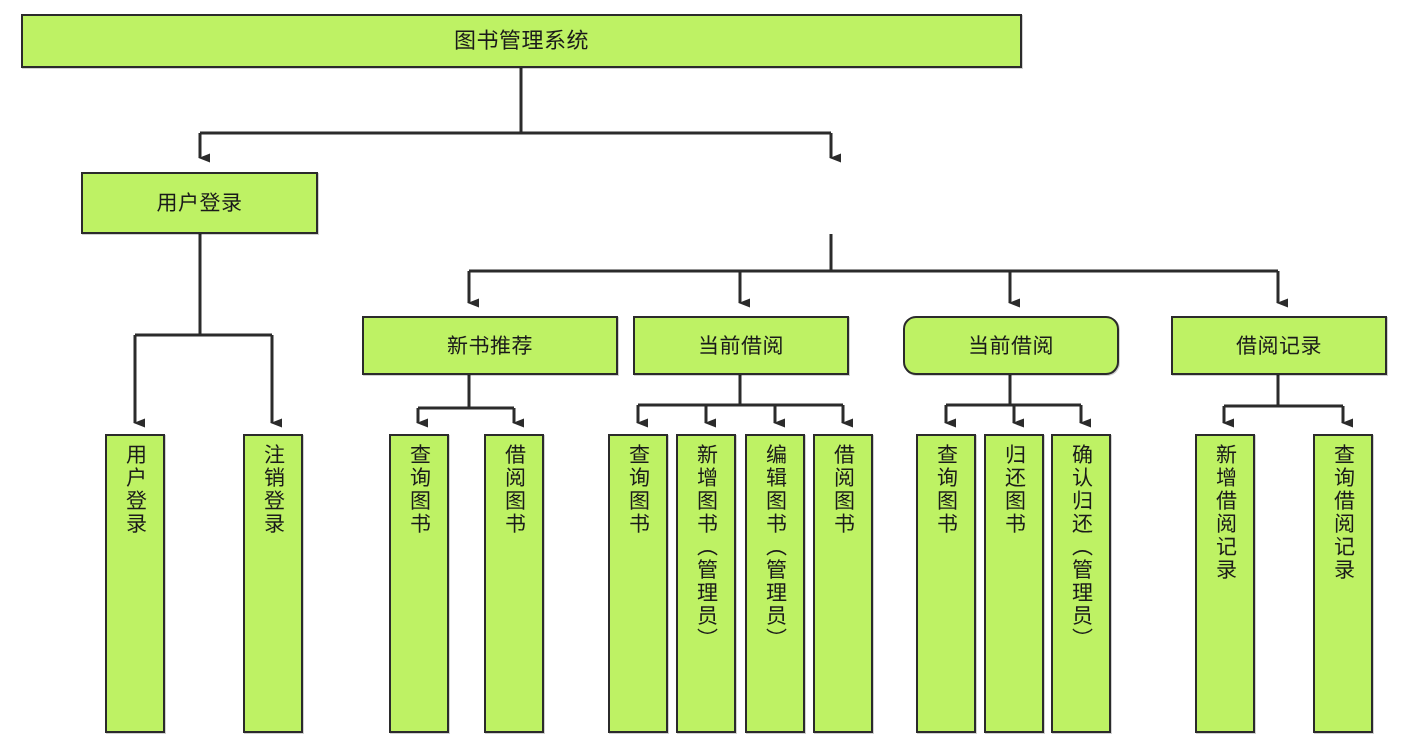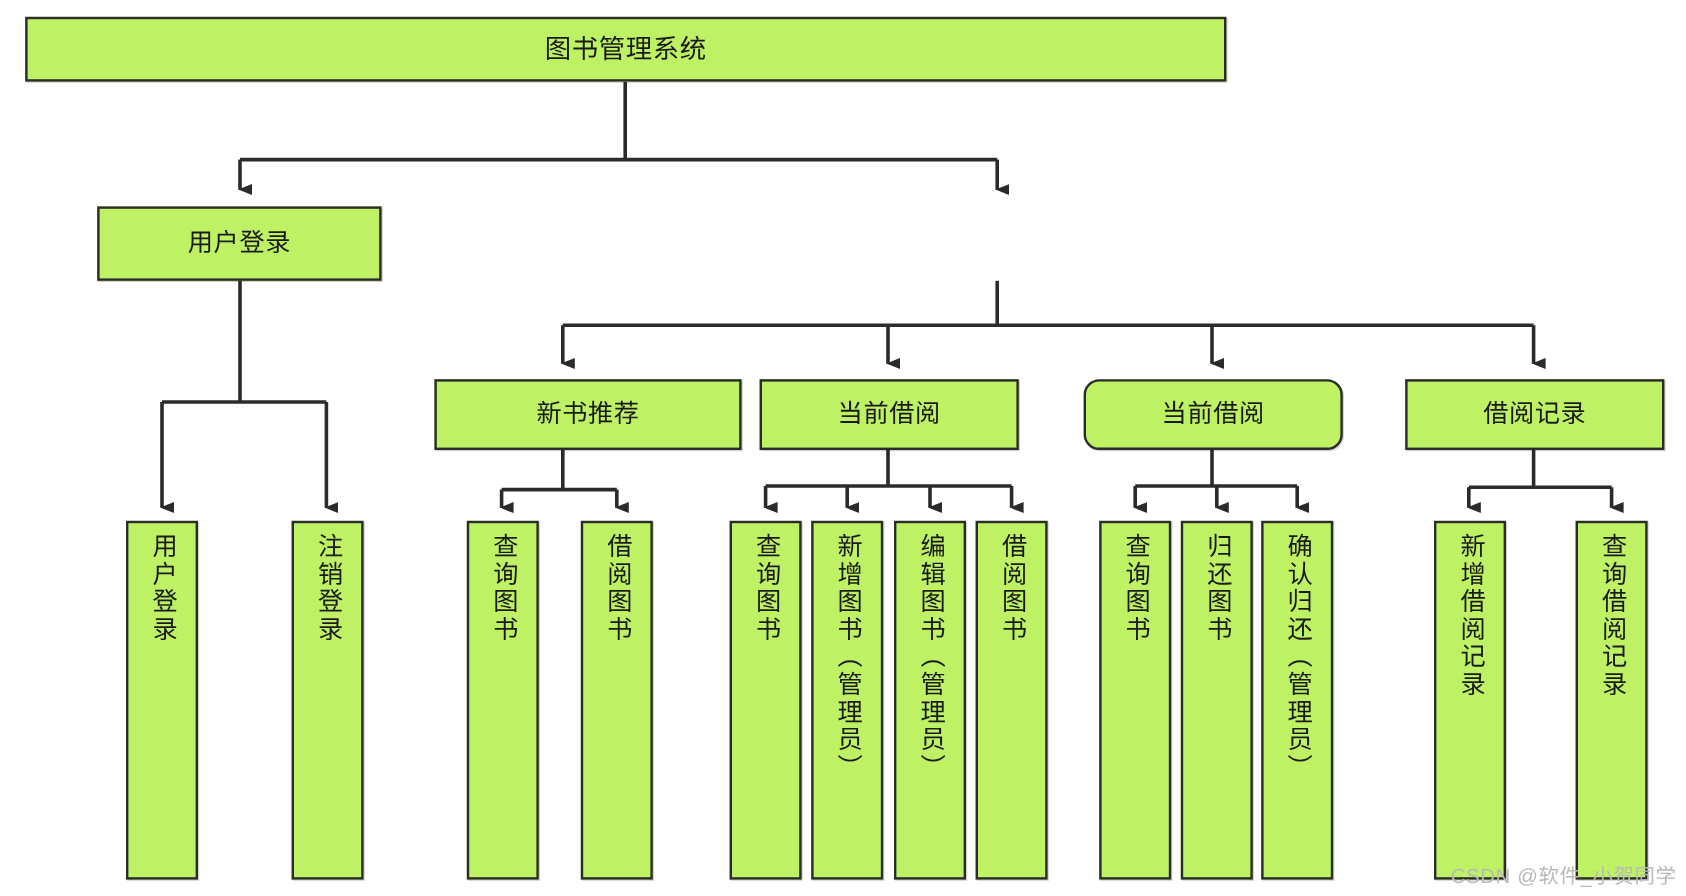--- a/index.html
+++ b/index.html
@@ -187,14 +187,13 @@
     <span class="node-label">确认归还（管理员）</span>
   </div>
 
   <div class="node vert" style="left:1195px; top:434px; width:60px; height:299px;">
     <span class="node-label">新增借阅记录</span>
   </div>
   <div class="node vert" style="left:1313px; top:434px; width:60px; height:299px;">
     <span class="node-label">查询借阅记录</span>
   </div>
 
-  <div id="watermark">CSDN @软件_小贺同学</div>
 </div>
 
 </body></html>

